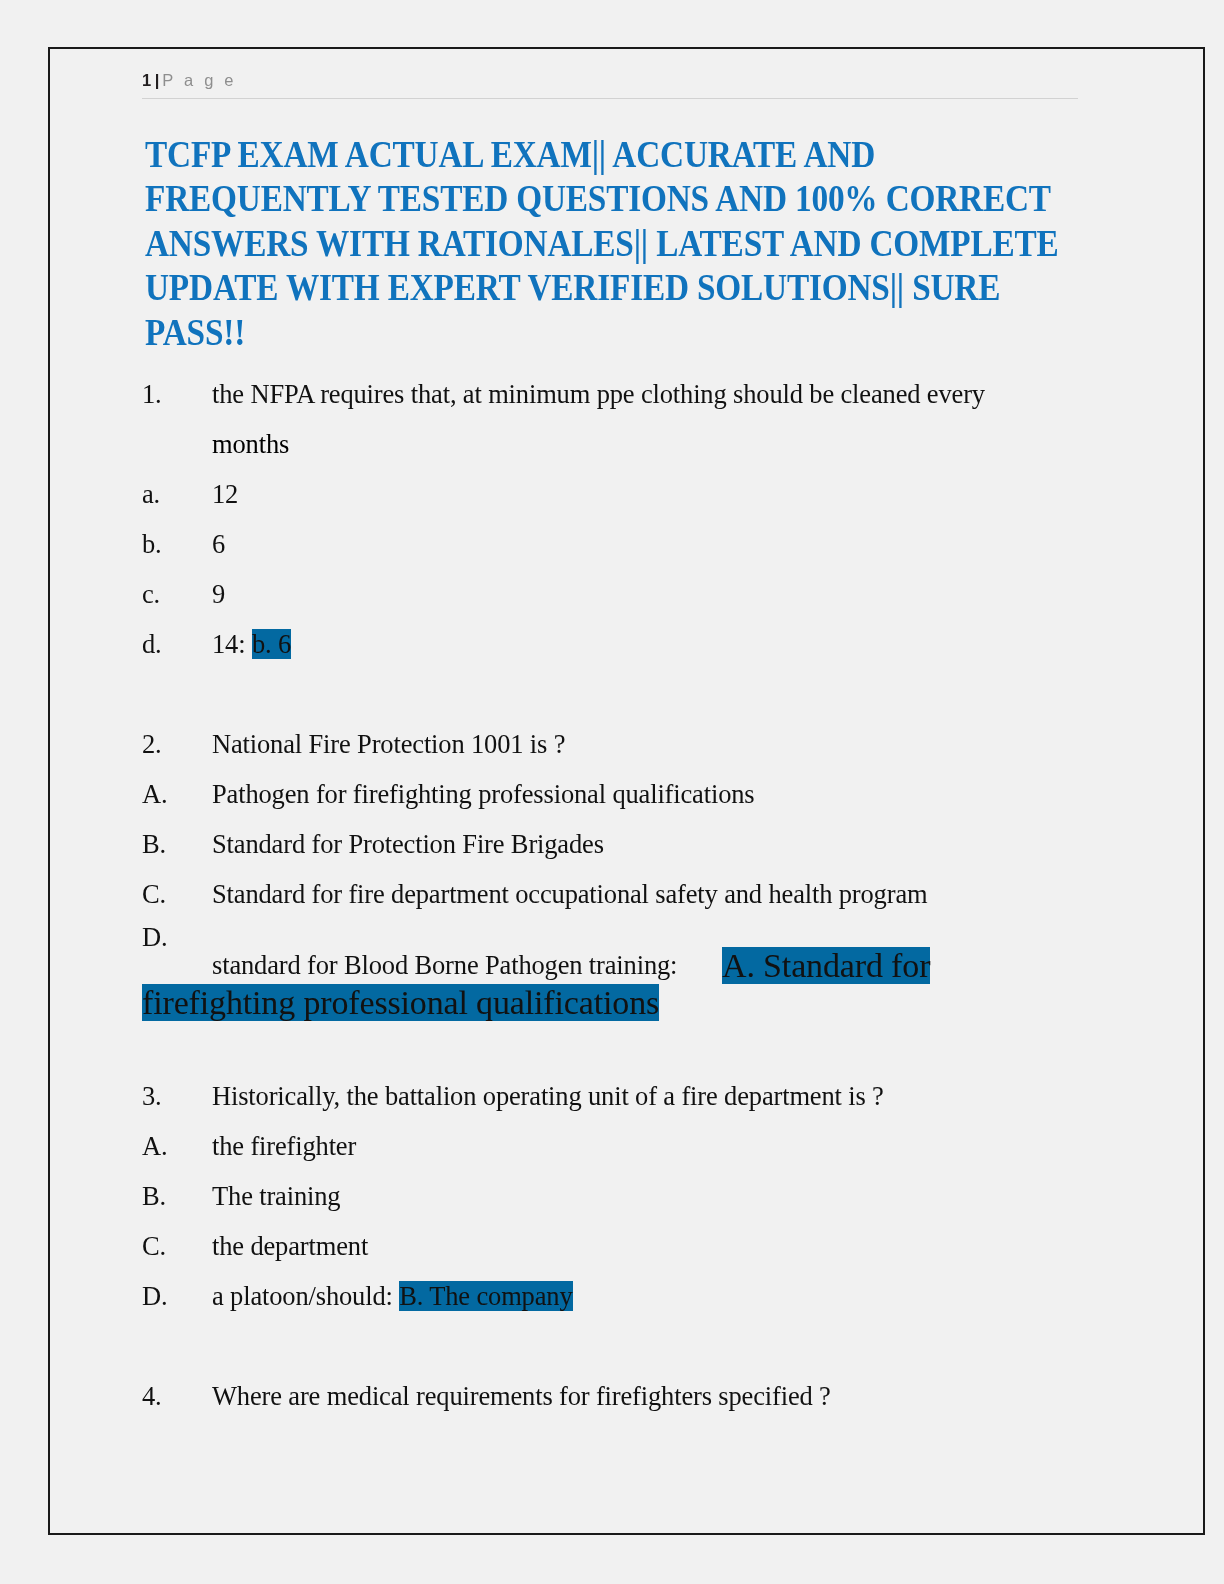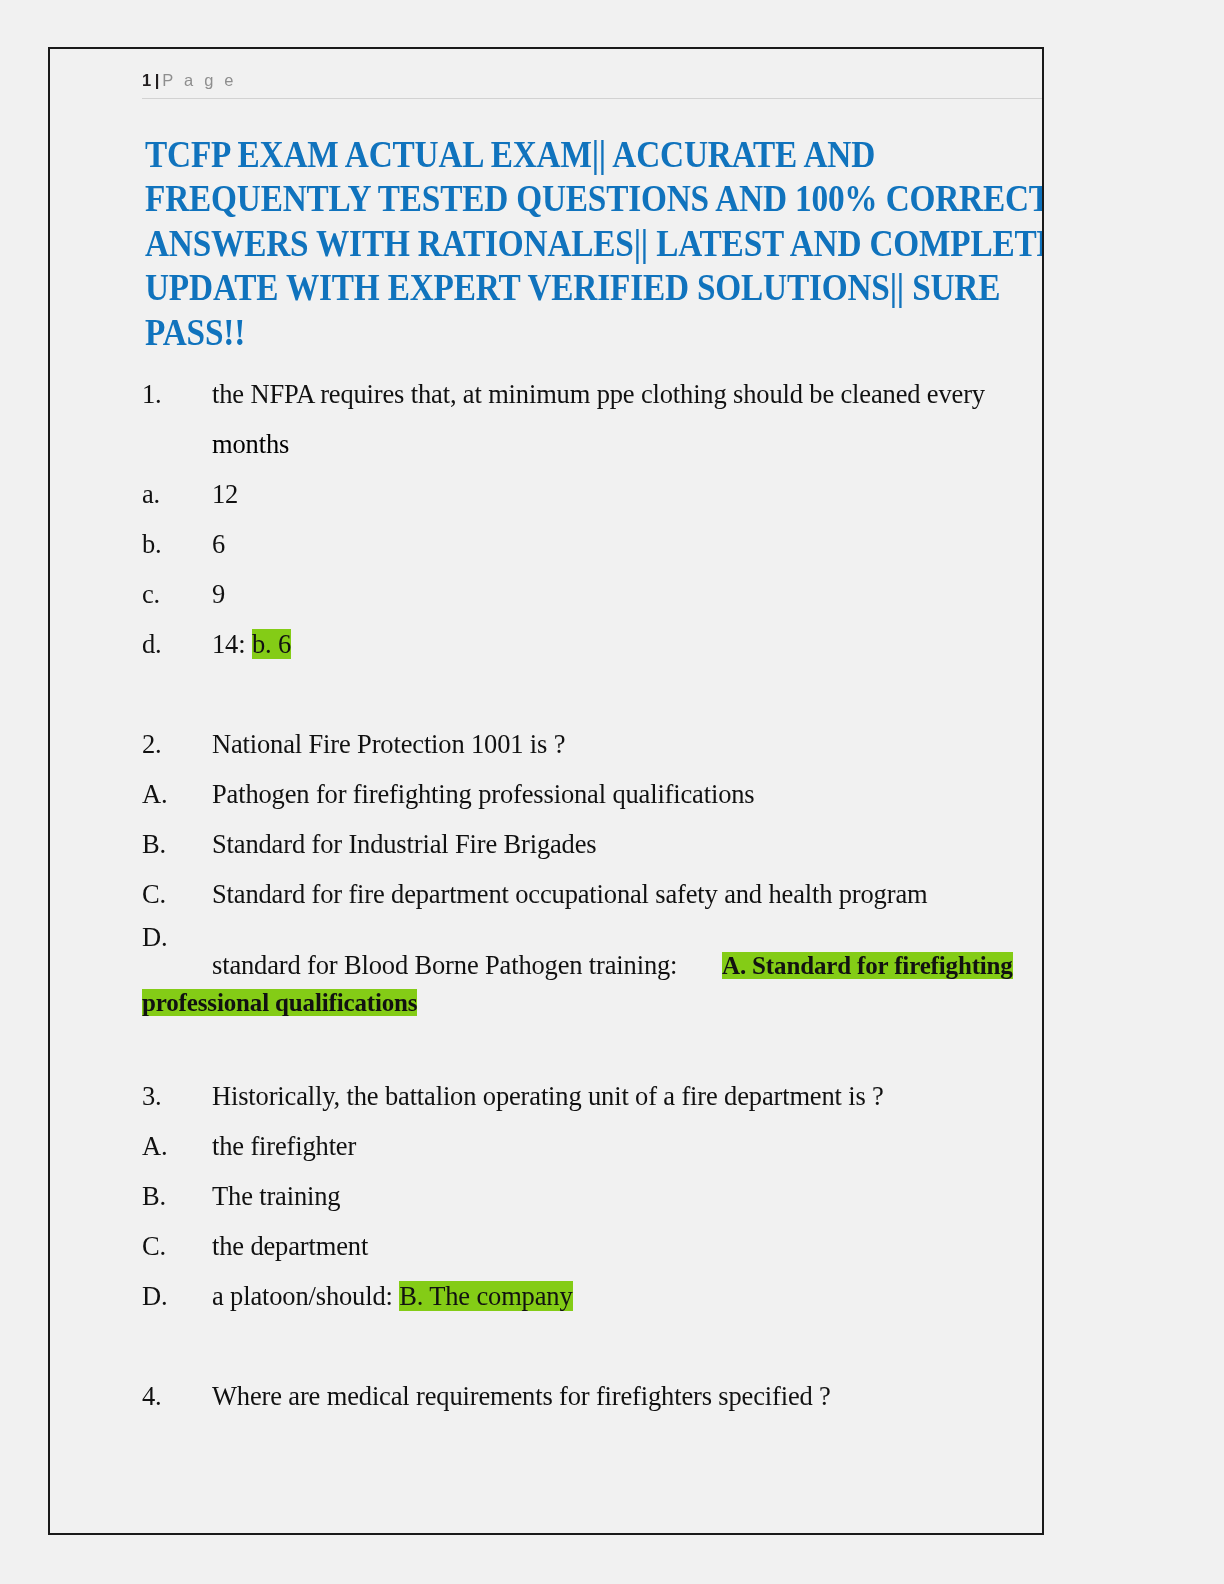--- a/index.html
+++ b/index.html
@@ -11,21 +11,21 @@
     width: 1224px;
     height: 1584px;
     font-family: "Liberation Serif", "DejaVu Serif", serif;
     -webkit-font-smoothing: antialiased;
   }
 
   .page-sheet {
     position: absolute;
     left: 48px;
     top: 47px;
-    width: 996px;
+    width: 1157px;
     height: 1488px;
     box-sizing: border-box;
     border: 2px solid #1a1a1a;
     background: #f1f1f1;
     overflow: hidden;
   }
 
   .page-inner {
     position: absolute;
     left: 92px;
@@ -108,21 +108,21 @@
     font-size: 26.5px;
     line-height: 50px;
     color: #000000;
     padding-left: 70px;
     letter-spacing: -0.15px;
   }
   .spacer {
     height: 50px;
   }
   mark.hl {
-    background: #84cc16;
+    background: #0369a1;
     color: #111111;
     padding: 0;
   }
 </style>
 </head>
 <body>
 
 <div class="page-sheet">
   <div class="page-inner">
 
@@ -164,31 +164,31 @@
       <div class="line">
         <span class="marker">2.</span>
         <span class="body">National Fire Protection 1001 is ?</span>
       </div>
       <div class="line">
         <span class="marker">A.</span>
         <span class="body">Pathogen for firefighting professional qualifications</span>
       </div>
       <div class="line">
         <span class="marker">B.</span>
-        <span class="body">Standard for Industrial Fire Brigades</span>
+        <span class="body">Standard for Protection Fire Brigades</span>
       </div>
       <div class="line">
         <span class="marker">C.</span>
         <span class="body">Standard for fire department occupational safety and health program</span>
       </div>
       <div class="line tight">
         <span class="marker">D.</span>
         <span class="body"><span>standard for Blood Borne Pathogen training: </span></span>
       </div>
-        <div style="font-size: 25px; line-height: 37px; color: rgb(17, 17, 17); letter-spacing: -0.15px; margin-top: -37px; padding-left: 0px; text-indent: 580px; font-weight: bold;"><mark class="hl">A. Standard for firefighting professional qualifications</mark></div>
+        <div style="font-size: 34px; line-height: 37px; color: rgb(17, 17, 17); letter-spacing: -0.15px; margin-top: -37px; padding-left: 0px; text-indent: 580px;"><mark class="hl">A. Standard for firefighting professional qualifications</mark></div>
     </div>
 
     <div class="spacer"></div>
 
     <div class="qa-block">
       <div class="line">
         <span class="marker">3.</span>
         <span class="body">Historically, the battalion operating unit of a fire department is ?</span>
       </div>
       <div class="line">

